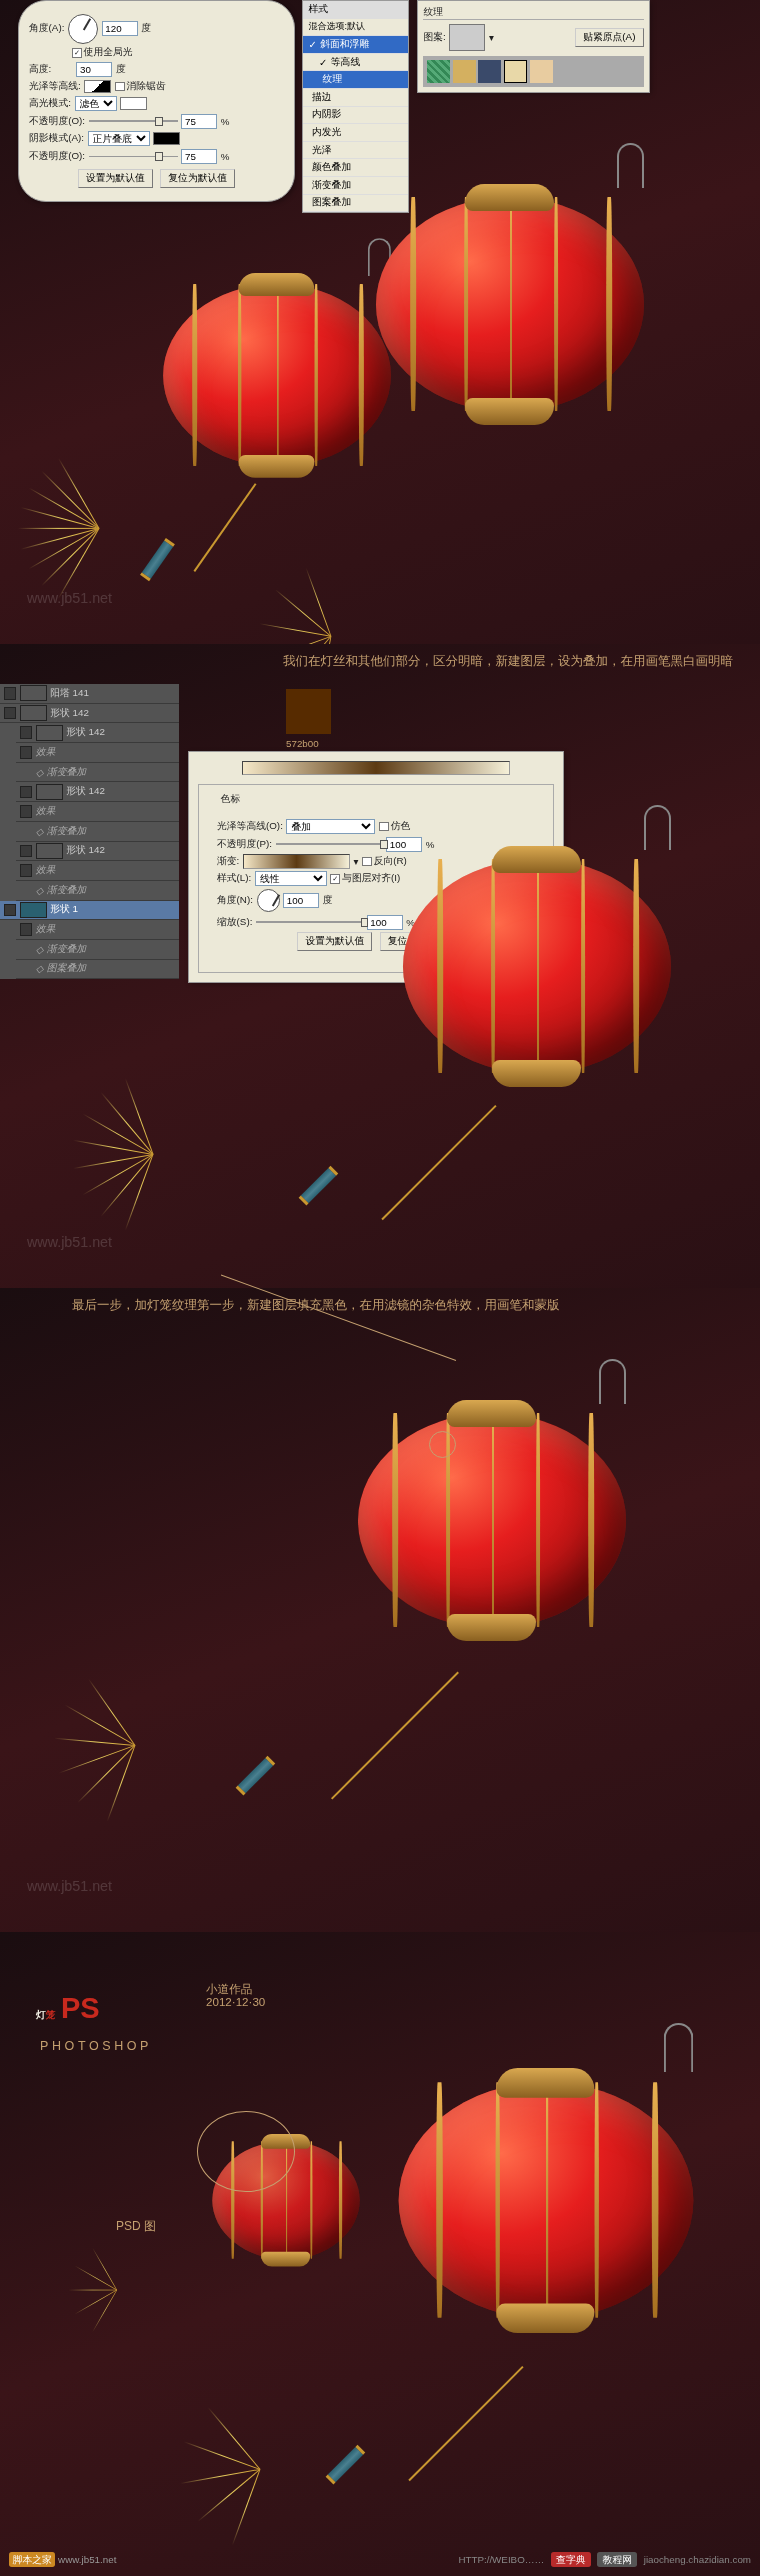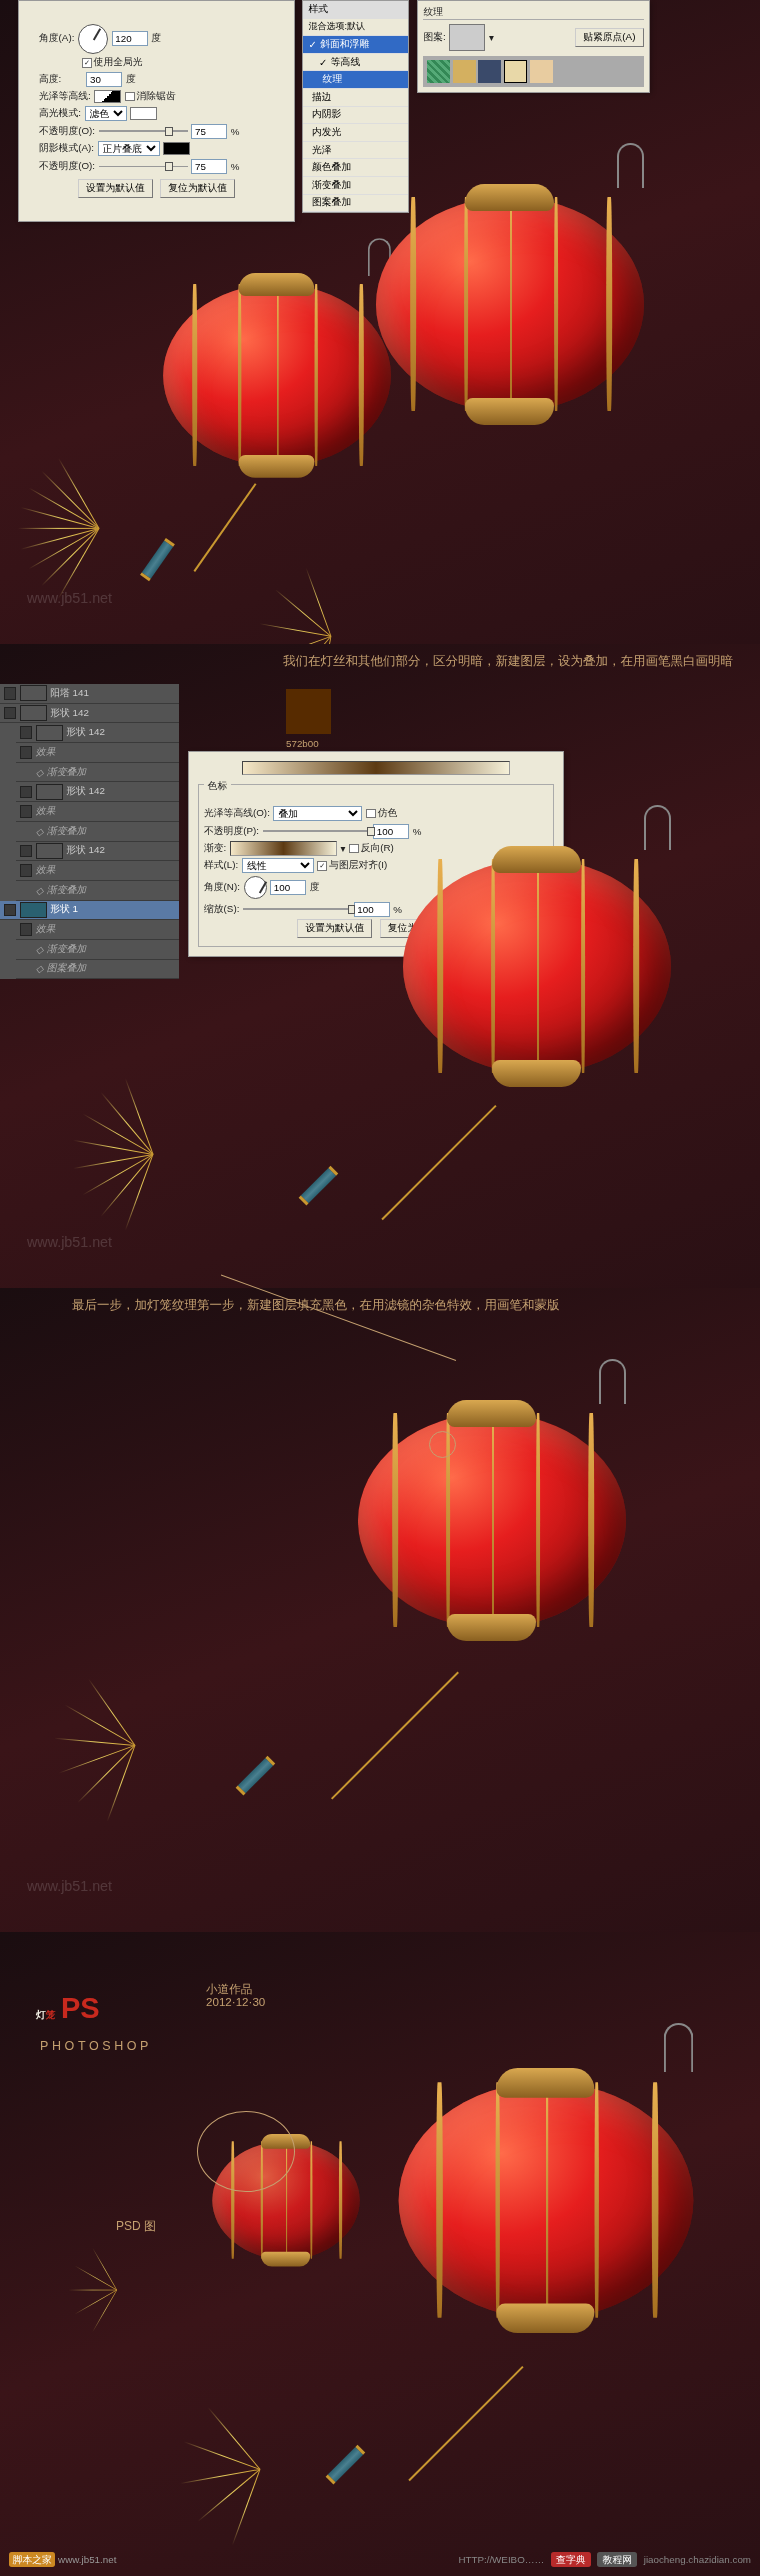--- a/index.html
+++ b/index.html
@@ -66,21 +66,21 @@
 .footer .fbtn{background:#b82b2b;color:#fff;padding:1.8px 5.4px;border-radius:2.7px;margin-left:3.6px;}
 
 .color-sw{position:absolute;width:45px;height:45px;background:#572b00;}
 .gradbar{width:268px;height:14.3px;background:linear-gradient(90deg,#f5e8c8,#5c3a12 50%,#f5f0d8);border:0.9px inset #999;}
 </style>
 </head>
 <body>
 
 <div class="section sec1">
 
-  <div class="dialog" style="left:18px;top:0;width:277px;padding:20px;">
+  <div class="dialog" style="left:18px;top:0;width:277px;padding:10px;border-radius:28px;">
     <div class="dialog-field">
       <span>角度(A):</span>
       <div class="circle-ctrl"></div>
       <input type="text" value="120" style="">
       <span>度</span>
     </div>
     <div class="dialog-field" style="margin-left:43px;">
       <span class="checkbox">
           <span class="cb">✓</span>
           <span>使用全局光</span>
@@ -318,21 +318,21 @@
       </div>
     <div class="row indent sub">
         <span style="width:12.5px;"></span>
         <span>◇</span>
         <span>图案叠加</span>
       </div>
   </div>
 
   <div class="dialog" style="left:188px;top:107px;width:376px;padding:9px;">
     <div class="gradbar" style="margin:0 auto 9px;"></div>
-    <div style="border:0.9px solid #aaa;padding:5px;">
+    <div style="border:0.9px solid #aaa;padding:18px;">
       <div style="position:relative;top:-10.7px;background:#ece9d8;display:inline-block;padding:0 3.6px;">色标</div>
       <div class="dialog-field">
         <span>光泽等高线(O):</span>
         <select style="width:89px;"><option>叠加</option></select>
         <span class="checkbox">
             <span class="cb"></span>
             <span>仿色</span>
           </span>
       </div>
       <div class="dialog-field">

